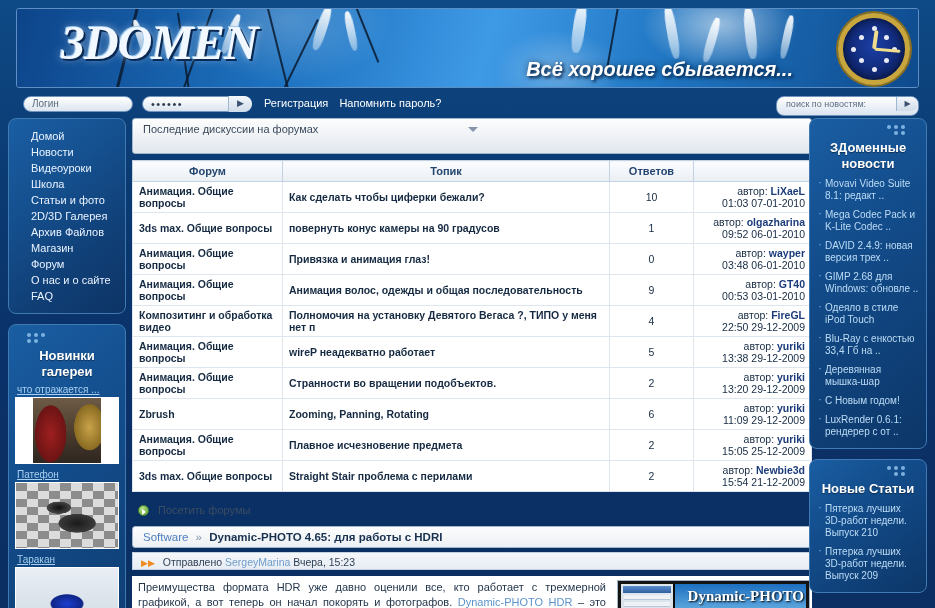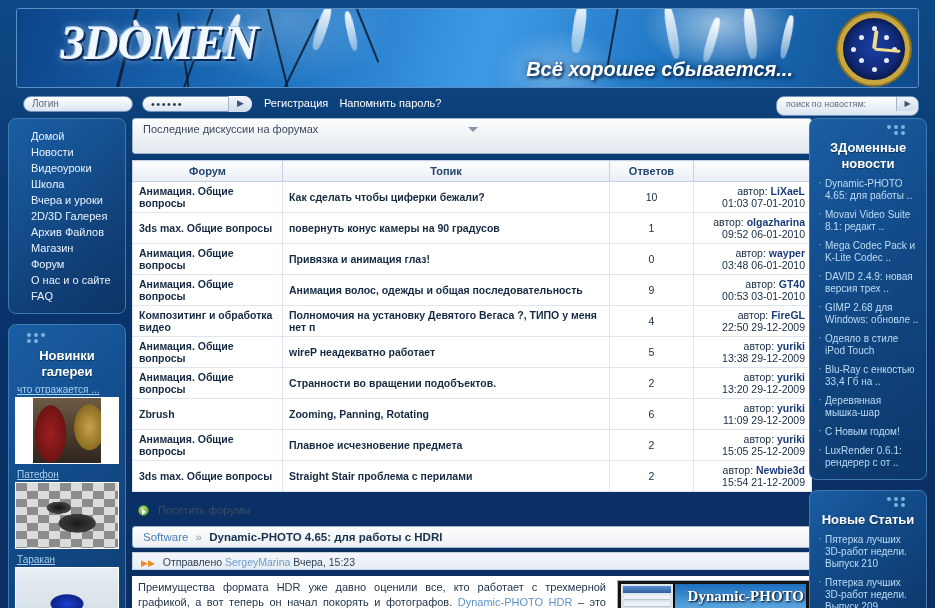--- a/index.html
+++ b/index.html
@@ -382,21 +382,21 @@
     <div class="go">▶</div>
   </div>
 </div>
 
 <div class="left-col">
   <div class="panel-nav" id="nav-list">
       <div class="nav-item">Домой</div>
       <div class="nav-item">Новости</div>
       <div class="nav-item">Видеоуроки</div>
       <div class="nav-item">Школа</div>
-      <div class="nav-item">Вчера и уроки</div>
+      <div class="nav-item">Статьи и фото</div>
       <div class="nav-item">2D/3D Галерея</div>
       <div class="nav-item">Архив Файлов</div>
       <div class="nav-item">Магазин</div>
       <div class="nav-item">Форум</div>
       <div class="nav-item">О нас и о сайте</div>
       <div class="nav-item">FAQ</div>
     </div>
 
   <div class="panel-gallery">
     <div class="dots-deco">
@@ -550,21 +550,20 @@
     <div class="dots-deco">
       <i style="left:0;top:0"></i>
         <i style="left:7px;top:0"></i>
         <i style="left:14px;top:0"></i>
       <i style="left:7px;top:6px"></i>
         <i style="left:14px;top:6px"></i>
     </div>
     <div class="panel-title">ЗДоменные</div>
     <div class="panel-title">новости</div>
     <div id="news-list">
-        <div class="news-li">Dynamic-PHOTO 4.65: для работы ..</div>
         <div class="news-li">Movavi Video Suite 8.1: редакт ..</div>
         <div class="news-li">Mega Codec Pack и K-Lite Codec ..</div>
         <div class="news-li">DAVID 2.4.9: новая версия трех ..</div>
         <div class="news-li">GIMP 2.68 для Windows: обновле ..</div>
         <div class="news-li">Одеяло в стиле iPod Touch</div>
         <div class="news-li">Blu-Ray с енкостью 33,4 Гб на ..</div>
         <div class="news-li">Деревянная мышка-шар</div>
         <div class="news-li">С Новым годом!</div>
         <div class="news-li">LuxRender 0.6.1: рендерер с от ..</div>
       </div>

